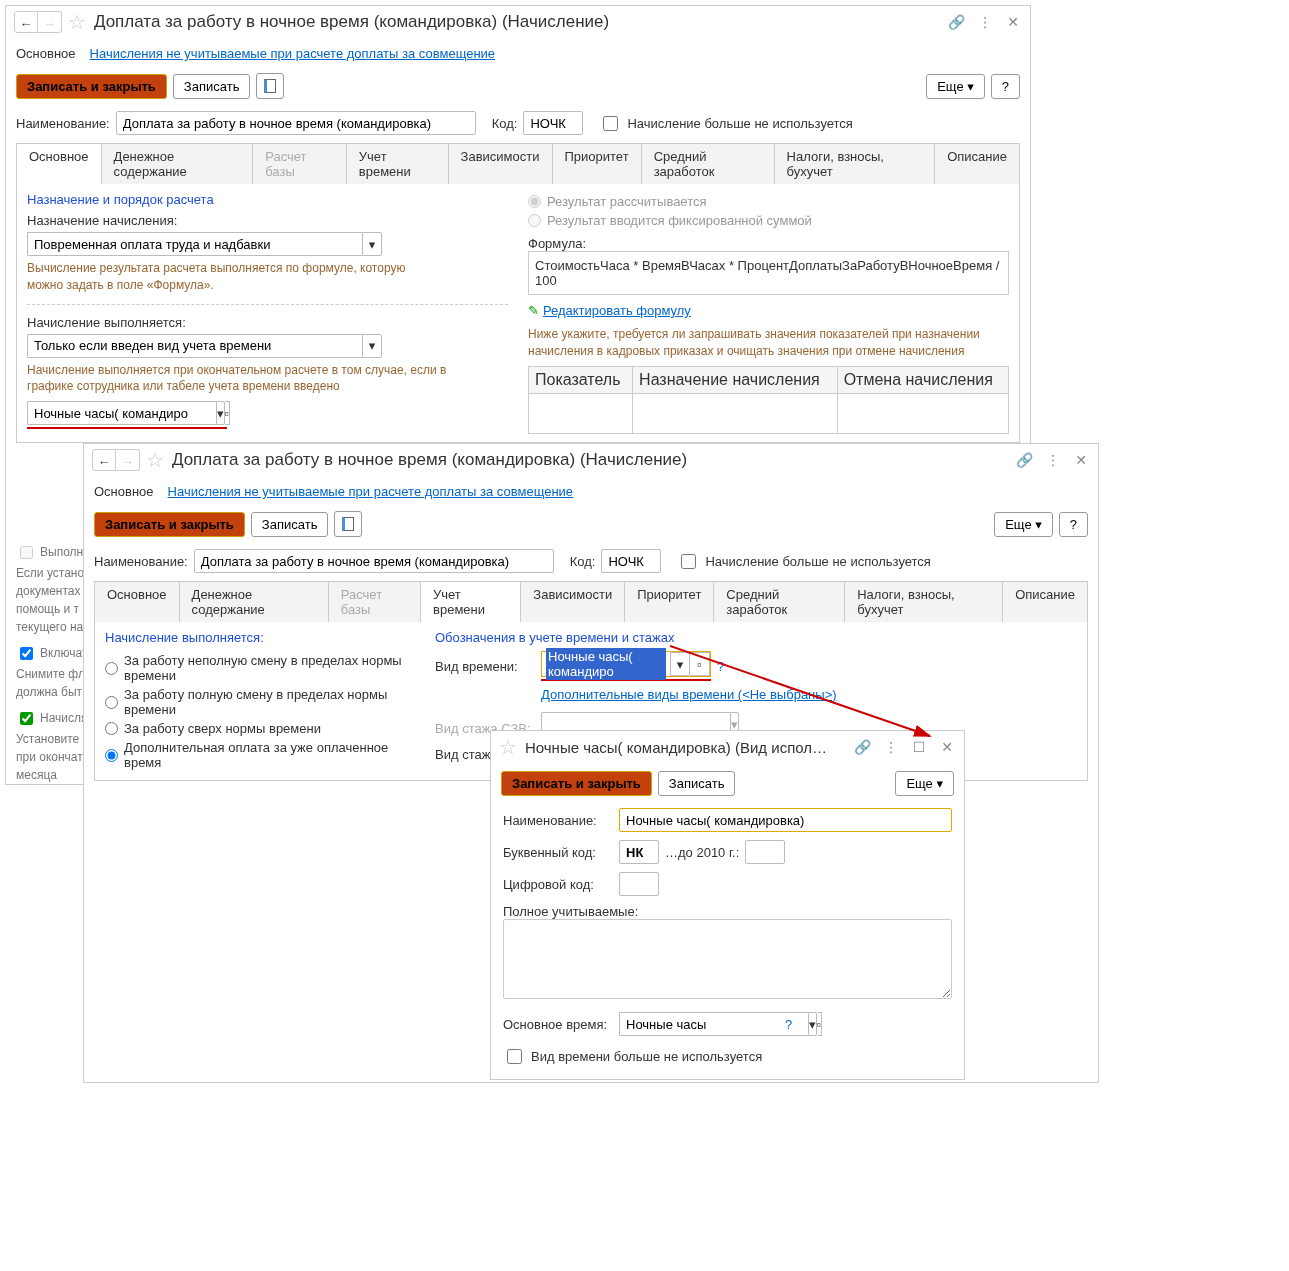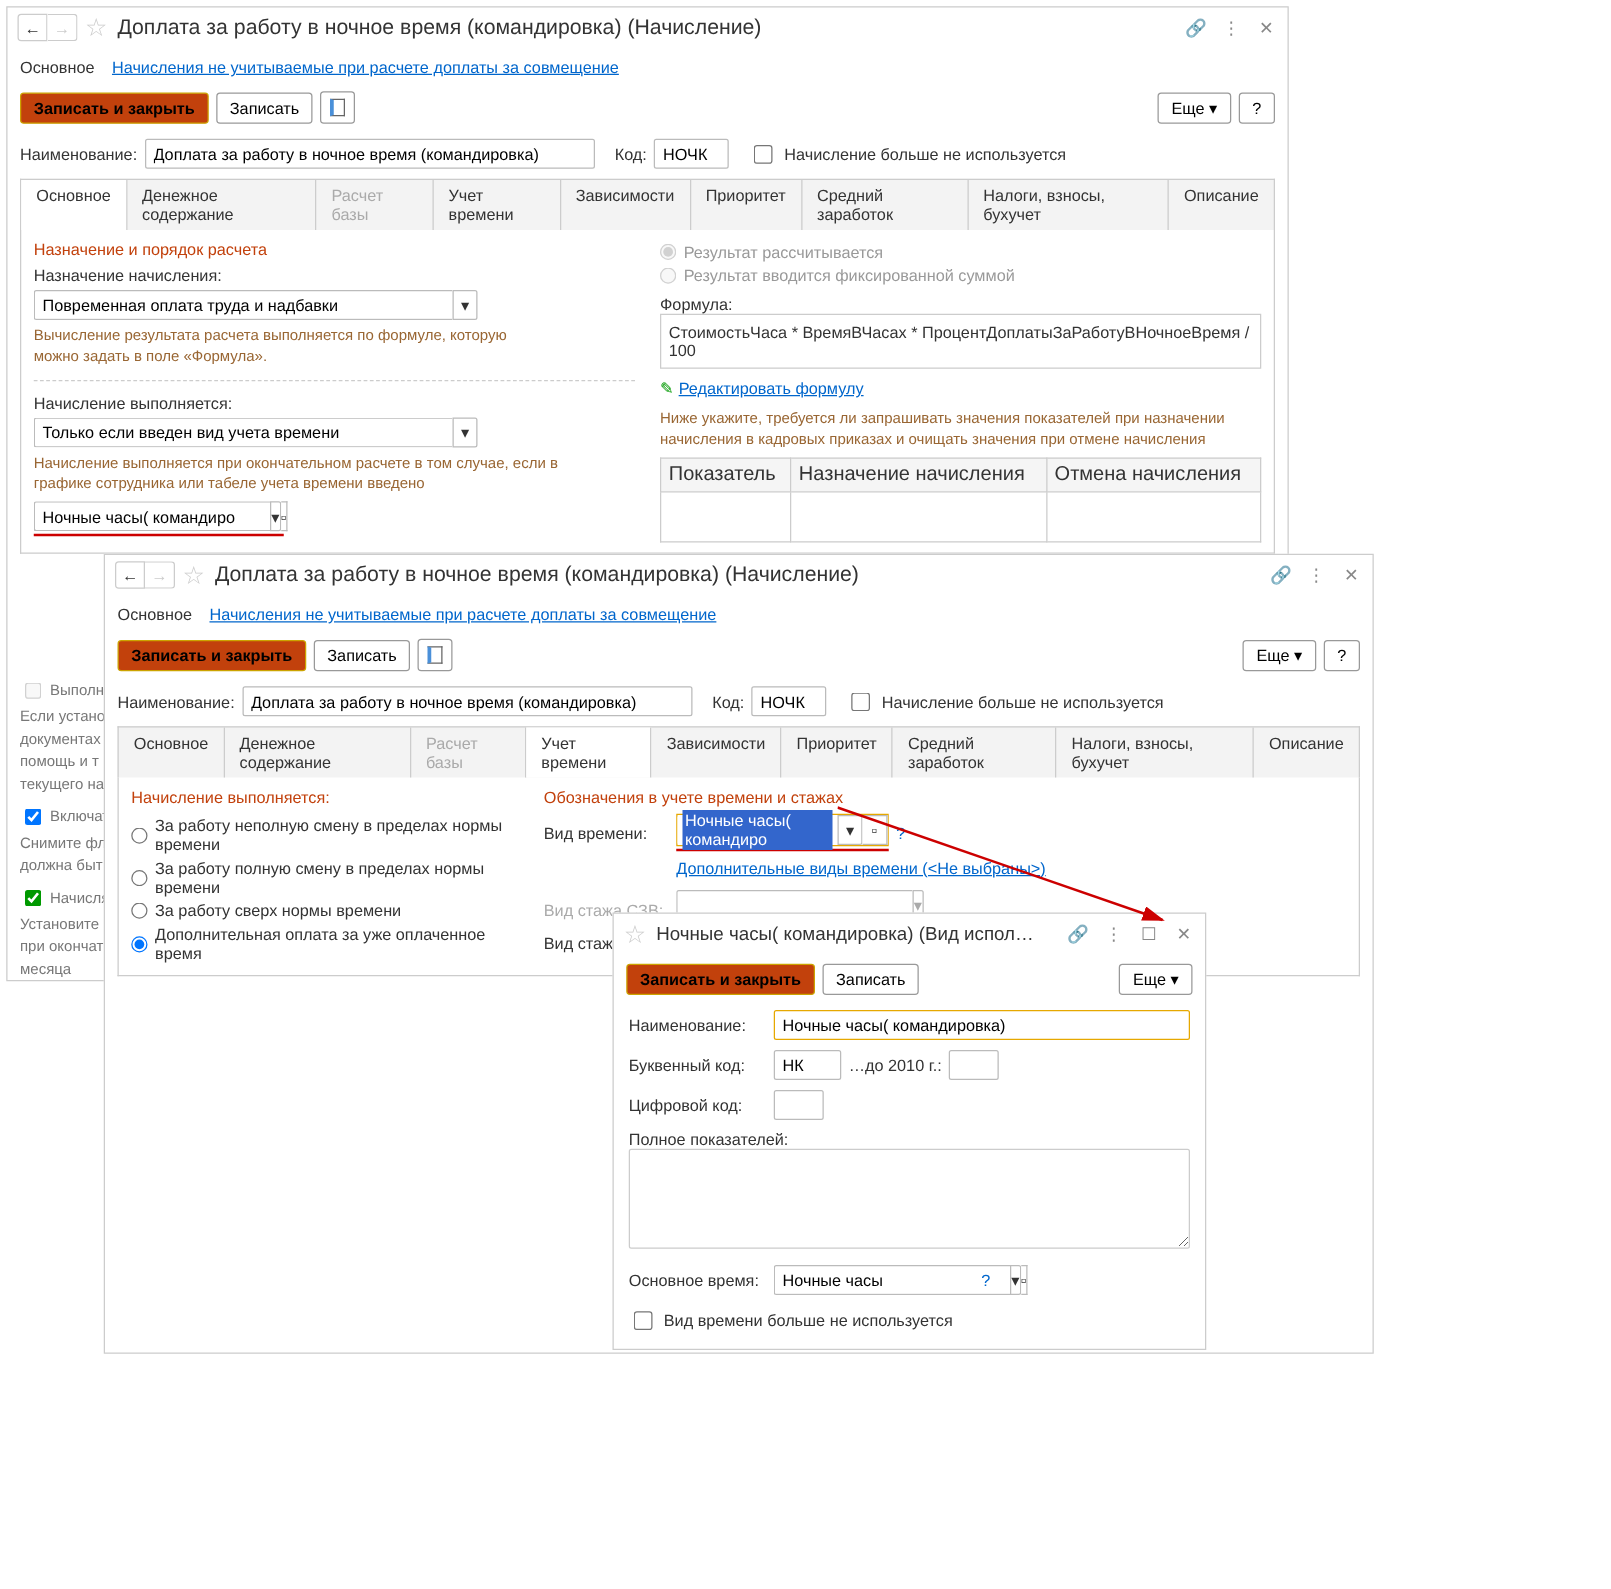--- a/index.html
+++ b/index.html
@@ -31,21 +31,21 @@
   .checkbox { display: inline-flex; align-items: center; gap: 6px; }
   .checkbox input { width: 15px; height: 15px; }
   .maintabs { display: flex; border-top: 1px solid #ccc; background: #f3f3f3; margin: 4px 10px 0 10px; border-left: 1px solid #ccc; border-right: 1px solid #ccc; }
   .maintab { padding: 5px 12px; cursor: pointer; border-right: 1px solid #ccc; color: #333; }
   .maintab:last-child { border-right: none; }
   .maintab.active { background: #fff; }
   .maintab.disabled { color: #aaa; }
   .panel { border: 1px solid #ccc; margin: 0 10px 10px 10px; padding: 8px 10px; }
   .panel2col { display: flex; gap: 20px; }
   .col { flex: 1; }
-  .section-title { color: #c2410c; font-size: 13px; margin-bottom: 6px; }
+  .section-title { color: #1d4ed8; font-size: 13px; margin-bottom: 6px; }
   .hint { color: #996633; font-size: 12px; line-height: 1.4; }
   .select { display: flex; }
   .select .input { flex: 1; border-right: none; border-radius: 2px 0 0 2px; }
   .select .dd { width: 20px; border: 1px solid #bbb; background: #fff; display: inline-flex; align-items: center; justify-content: center; cursor: pointer; border-radius: 0 2px 2px 0; }
   .select .dd2 { width: 20px; border: 1px solid #bbb; border-left: none; background: #fff; display: inline-flex; align-items: center; justify-content: center; cursor: pointer; }
   .radio-row { display: flex; align-items: center; gap: 6px; padding: 2px 0; }
   .radio-row input { margin: 0; }
   .radio-disabled { color: #999; }
   .formula-box { border: 1px solid #ccc; padding: 6px; background: #fff; min-height: 40px; font-size: 13px; }
   .link { color: #0066cc; text-decoration: underline; cursor: pointer; }
@@ -315,29 +315,29 @@
       <button class="btn"><span>Еще</span> <span>▾</span></button>
     </div>
   </div>
   <div style="padding:4px 12px 12px 12px;">
     <div style="display:flex;align-items:center;gap:6px;margin-bottom:8px;">
       <span class="label" style="width:110px;">Наименование:</span>
       <input class="input orange-border" style="flex: 1 1 0%;" value="Ночные часы( командировка)">
     </div>
     <div style="display:flex;align-items:center;gap:6px;margin-bottom:8px;">
       <span class="label" style="width:110px;">Буквенный код:</span>
-      <input class="input" style="width: 54px;" value="НК">
+      <input class="input" style="width: 40px; font-weight: bold;" value="НК">
       <span class="label">…до 2010 г.:</span>
       <input class="input" style="width: 40px;">
     </div>
     <div style="display:flex;align-items:center;gap:6px;margin-bottom:8px;">
       <span class="label" style="width:110px;">Цифровой код:</span>
       <input class="input" style="width: 40px;">
     </div>
-    <div class="label">Полное показателей:</div>
+    <div class="label">Полное учитываемые:</div>
     <textarea class="textarea" style=""></textarea>
     <div style="display:flex;align-items:center;gap:6px;margin:10px 0;">
       <span class="label" style="width:110px;">Основное время:</span>
       <div class="select" style="width:160px;">
         <input class="input" value="Ночные часы" style="">
         <div class="dd">▾</div>
         <div class="dd2">▫</div>
       </div>
       <span class="q">?</span>
     </div>

